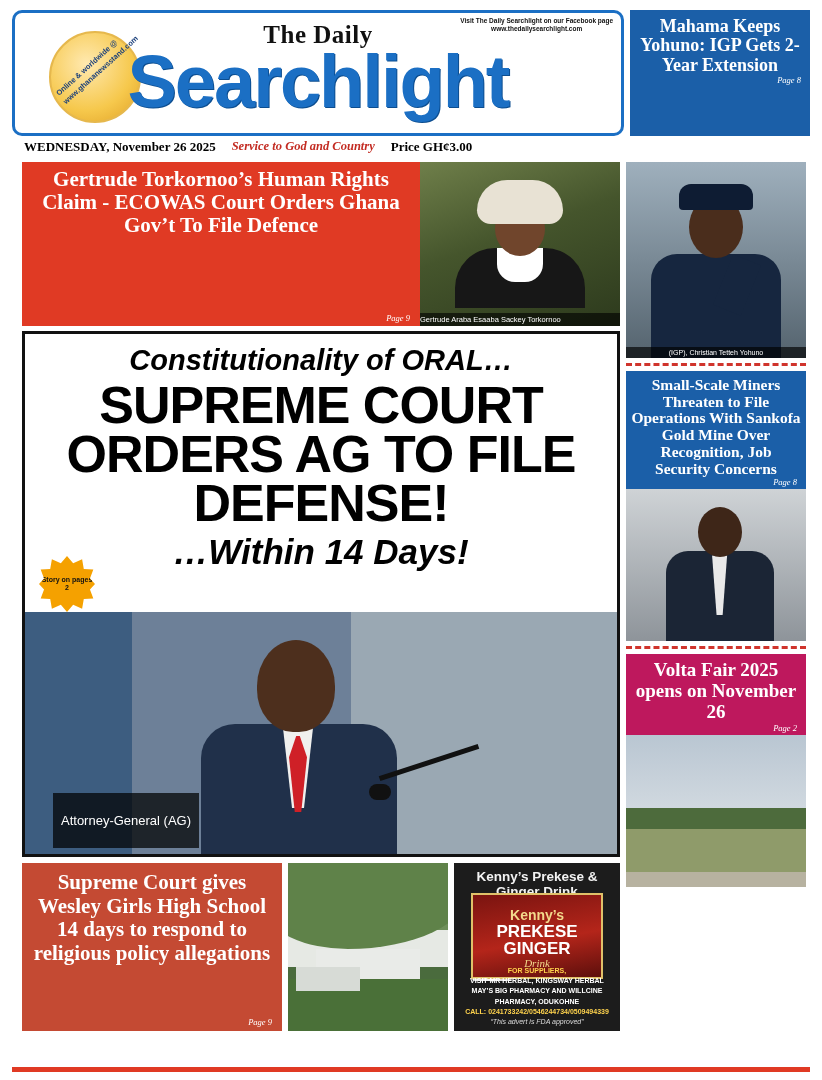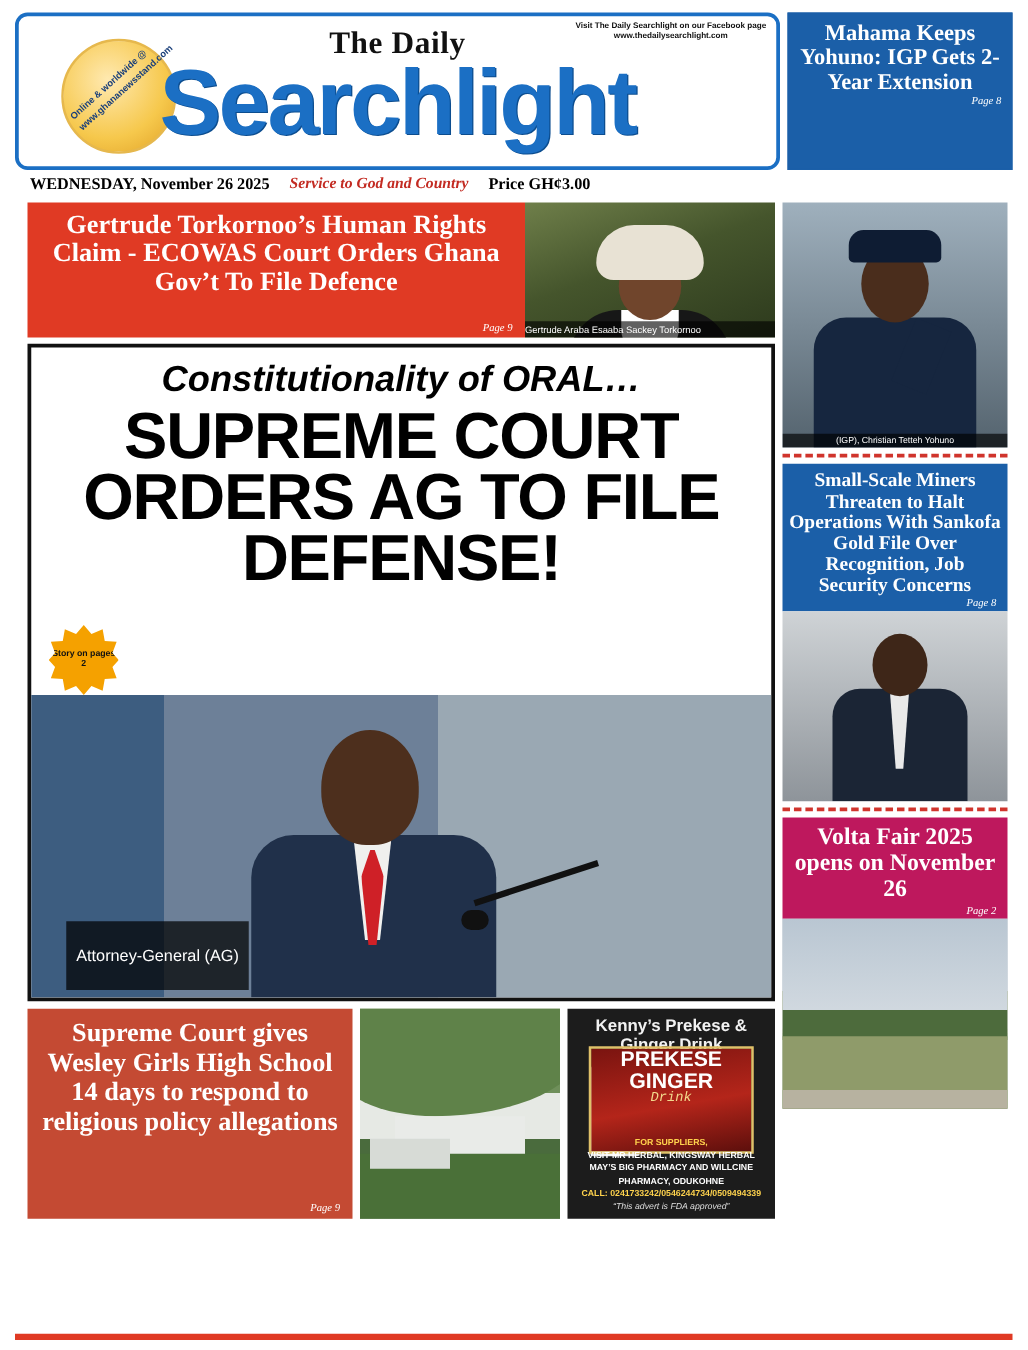--- a/index.html
+++ b/index.html
@@ -137,21 +137,21 @@
   .dash-sep {
     border-top: 3px dashed #d0342c;
     margin: 5px 0;
     height: 0;
   }
 
   
   .gert {
     display: flex;
     margin-left: 10px;
-    height: 108px;
+    height: 164px;
   }
   .gert-head {
     background: #e03a24;
     color: #fff;
     flex: 1 1 auto;
     padding: 6px 8px 2px;
     text-align: center;
     position: relative;
   }
   .gert-head h2 {
@@ -341,21 +341,21 @@
     color: #f2f2f2;
   }
   .ad-box {
     position: absolute; left: 50%; top: 30px; transform: translateX(-50%);
     width: 132px; height: 86px;
     background: linear-gradient(170deg,#7a1410,#b4251a 55%,#5d0f0c);
     border: 2px solid #e0c169;
   }
   .ad-box-t1 { font-size: 14px; font-weight: bold; color: #f3d98c; padding-top: 12px; font-family: "Liberation Sans", sans-serif; }
   .ad-box-t2 { font-size: 17px; font-weight: bold; color: #fff; font-family: "Liberation Sans", sans-serif; line-height: 1; }
-  .ad-box-t3 { font-size: 11px; font-style: italic; color: #f3d98c; font-family: Liberation Mono, monospace; }
+  .ad-box-t3 { font-size: 11px; font-style: italic; color: #f3d98c; font-family: Liberation Serif, serif; }
   .ad-bottle {
     position: absolute; left: 18px; top: 44px;
     width: 40px; height: 74px; background: linear-gradient(90deg,#d8d8d8,#fff,#bdbdbd);
     border-radius: 6px 6px 3px 3px;
   }
   .ad-lines {
     position: absolute; left: 0; right: 0; bottom: 4px;
     font-size: 7px; line-height: 1.45;
     font-family: "Liberation Sans", sans-serif;
     font-weight: bold;
@@ -464,20 +464,21 @@
           <div class="judge-collar"></div>
           <div class="judge-face"></div>
           <div class="judge-wig"></div>
           <div class="capt">Gertrude Araba Esaaba Sackey Torkornoo</div>
         </div>
       </div>
 
       <div class="lead">
         <div class="lead-kicker">Constitutionality of ORAL…</div>
         <div class="lead-head">SUPREME COURT ORDERS AG TO FILE DEFENSE!</div>
+        <div class="lead-sub">…Within 14 Days!</div>
         <div class="starburst">Story on pages 2</div>
         <div class="lead-photo">
           <div class="lp-wall"></div>
           <div class="lp-person-body"></div>
           <div class="lp-shirt"></div>
           <div class="lp-tie"></div>
           <div class="lp-person-head"></div>
           <div class="lp-mic"></div>
           <div class="lp-mic-head"></div>
           <div class="lead-capt">Attorney-General (AG)</div>
@@ -492,20 +493,21 @@
         <div class="wesley-photo">
           <div class="wp-hill"></div>
           <div class="wp-green"></div>
           <div class="wp-bldg"></div>
           <div class="wp-bldg2"></div>
         </div>
         <div class="ad">
           <div class="ad-title">Kenny’s Prekese &amp; Ginger Drink</div>
           <div class="ad-bottle"></div>
           <div class="ad-box">
+            <div class="ad-box-t1">Kenny’s</div>
             <div class="ad-box-t2">PREKESE</div>
             <div class="ad-box-t2">GINGER</div>
             <div class="ad-box-t3">Drink</div>
           </div>
           <div class="ad-lines">
             <div class="y">FOR SUPPLIERS,</div>
             <div class="w">VISIT MR HERBAL, KINGSWAY HERBAL</div>
             <div class="w">MAY’S BIG PHARMACY AND WILLCINE PHARMACY, ODUKOHNE</div>
             <div class="y">CALL: 0241733242/0546244734/0509494339</div>
             <div class="i">“This advert is FDA approved”</div>
@@ -520,21 +522,21 @@
         <div class="igp-body"></div>
         <div class="igp-arm"></div>
         <div class="igp-head"></div>
         <div class="igp-cap"></div>
         <div class="side-capt">(IGP), Christian Tetteh Yohuno</div>
       </div>
 
       <div class="dash-sep"></div>
 
       <div class="side-block">
-        <h3>Small-Scale Miners Threaten to Halt Operations With Sankofa Gold File Over Recognition, Job Security Concerns</h3>
+        <h3>Small-Scale Miners Threaten to File Operations With Sankofa Gold Mine Over Recognition, Job Security Concerns</h3>
         <div class="pagetag">Page 8</div>
       </div>
 
       <div class="side-photo miner">
         <div class="mn-body"></div>
         <div class="mn-shirt"></div>
         <div class="mn-head"></div>
       </div>
 
       <div class="dash-sep"></div>

